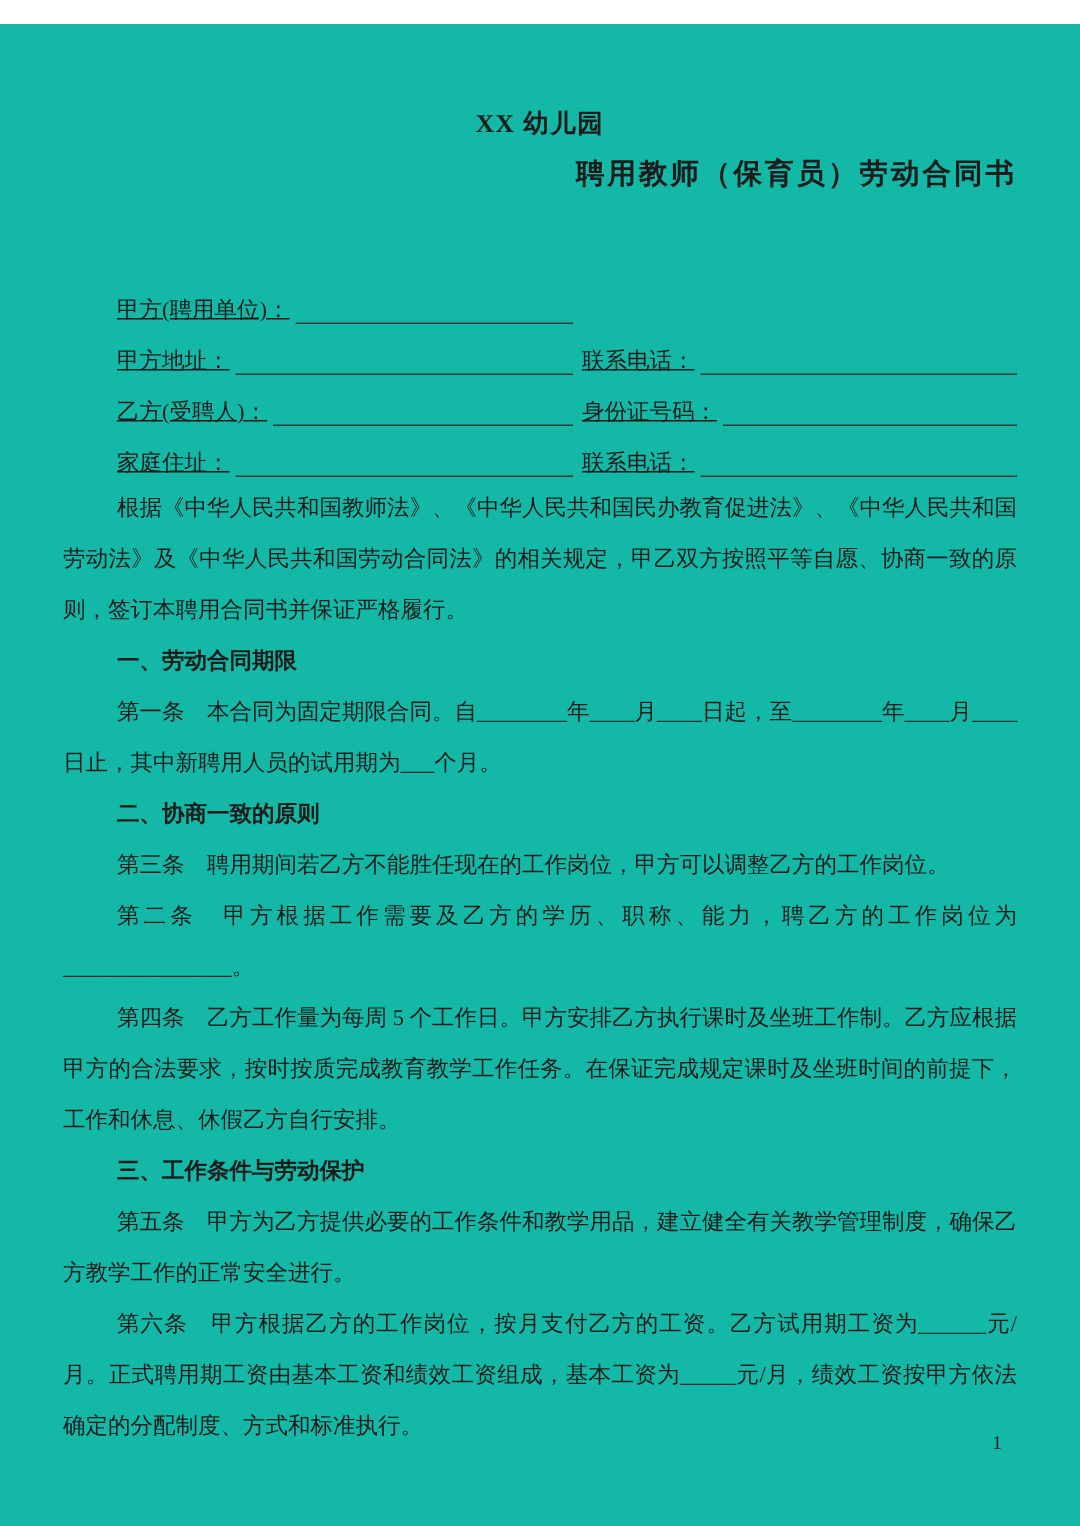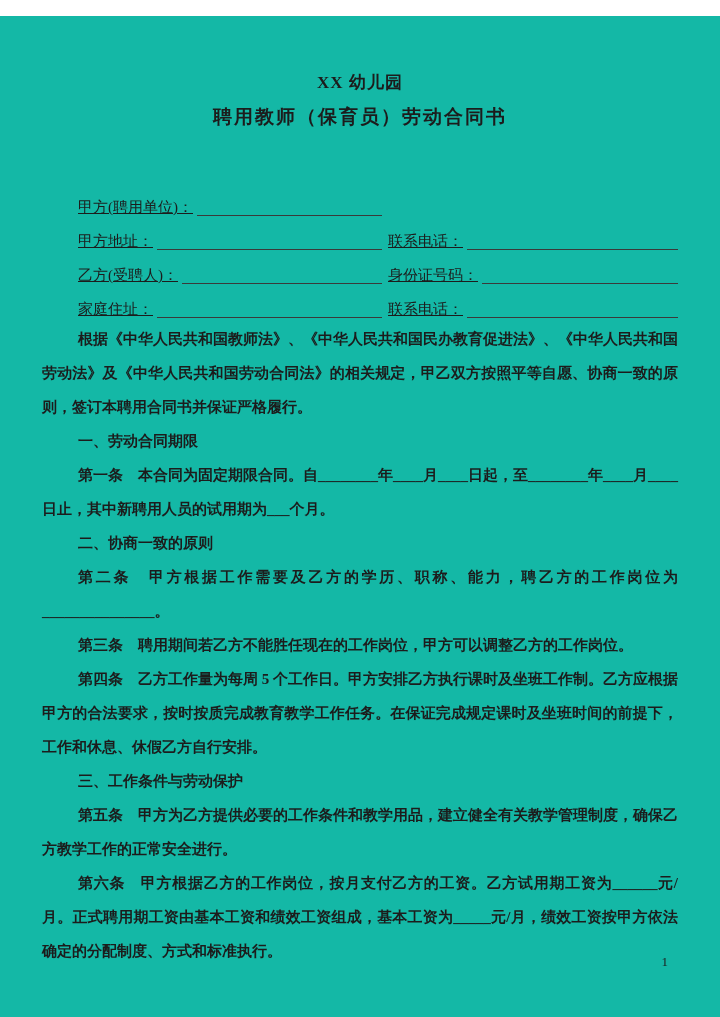--- a/index.html
+++ b/index.html
@@ -11,37 +11,37 @@
     color:#1c1c1c;
     overflow:hidden;
     margin:16px auto;
   }
   .content{padding:50px 42px 0 42px;}
   .title1{
     text-align:center;font-size:17px;font-weight:bold;
     line-height:34px;letter-spacing:1px;
   }
   .title2{
-    text-align:center;font-size:19px;font-weight:bold;
+    text-align:right;font-size:19px;font-weight:bold;
     line-height:34px;letter-spacing:2px;
   }
   .form{margin-top:50px;}
   .form-row{display:flex;height:34px;align-items:flex-end;font-size:15px;text-decoration:underline;}
   .col-left{width:346px;display:flex;align-items:flex-end;padding-left:36px;box-sizing:border-box;}
   .col-right{flex:1;display:flex;align-items:flex-end;}
   .form-label{white-space:nowrap;line-height:22px;}
   .blank{
     flex:1;height:20px;margin-bottom:2px;margin-left:4px;margin-right:6px;
     border-bottom:1px solid #3a3a3a;
   }
   .col-right .blank{margin-right:0;}
   .body-text{margin-top:2px;}
   .para{
     font-size:15px;line-height:34px;margin:0;
-    text-align:justify;text-indent:36px;font-weight:bold;
+    text-align:justify;text-indent:36px;
   }
   .heading{
     font-size:15px;line-height:34px;margin:0;
     font-weight:bold;text-indent:36px;
   }
   .page-number{
     position:absolute;right:52px;top:938px;
     font-size:13px;color:#1c1c1c;
   }
 </style>
@@ -93,22 +93,22 @@
       </div>
     </div>
 
     <div class="body-text">
       <p class="para">根据《中华人民共和国教师法》、《中华人民共和国民办教育促进法》、《中华人民共和国劳动法》及《中华人民共和国劳动合同法》的相关规定，甲乙双方按照平等自愿、协商一致的原则，签订本聘用合同书并保证严格履行。</p>
 
       <p class="heading">一、劳动合同期限</p>
       <p class="para">第一条　本合同为固定期限合同。自________年____月____日起，至________年____月____日止，其中新聘用人员的试用期为___个月。</p>
 
       <p class="heading">二、协商一致的原则</p>
+      <p class="para">第三条　聘用期间若乙方不能胜任现在的工作岗位，甲方可以调整乙方的工作岗位。</p>
       <p class="para">第二条　甲方根据工作需要及乙方的学历、职称、能力，聘乙方的工作岗位为_______________。</p>
-      <p class="para">第三条　聘用期间若乙方不能胜任现在的工作岗位，甲方可以调整乙方的工作岗位。</p>
       <p class="para">第四条　乙方工作量为每周 5 个工作日。甲方安排乙方执行课时及坐班工作制。乙方应根据甲方的合法要求，按时按质完成教育教学工作任务。在保证完成规定课时及坐班时间的前提下，工作和休息、休假乙方自行安排。</p>
 
       <p class="heading">三、工作条件与劳动保护</p>
       <p class="para">第五条　甲方为乙方提供必要的工作条件和教学用品，建立健全有关教学管理制度，确保乙方教学工作的正常安全进行。</p>
 
       <p class="para">第六条　甲方根据乙方的工作岗位，按月支付乙方的工资。乙方试用期工资为______元/月。正式聘用期工资由基本工资和绩效工资组成，基本工资为_____元/月，绩效工资按甲方依法确定的分配制度、方式和标准执行。</p>
     </div>
 
   </div>
 

